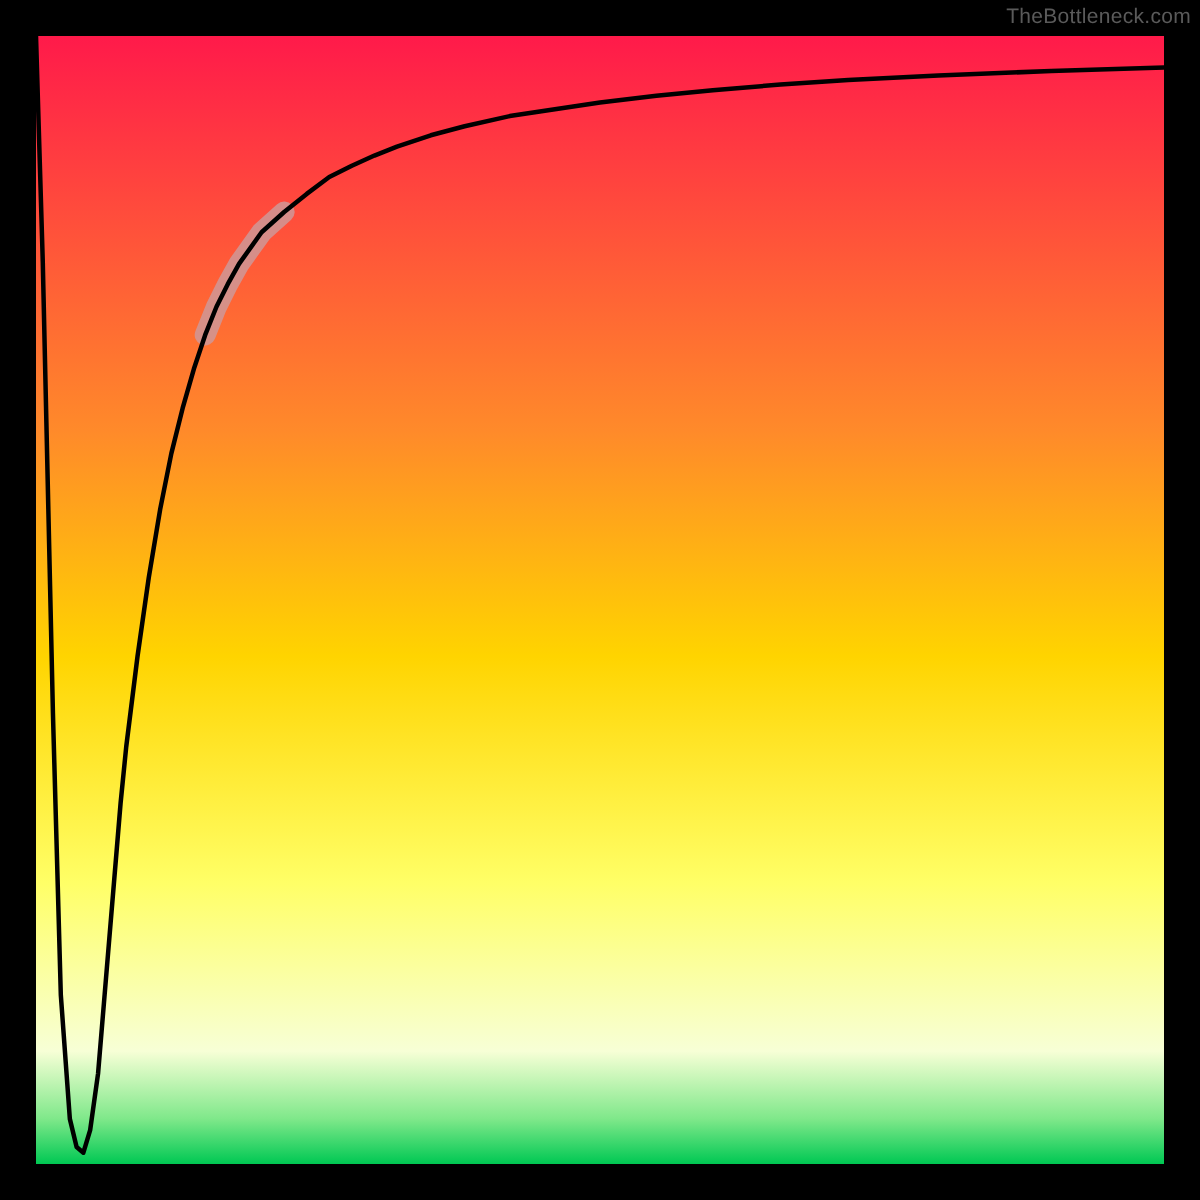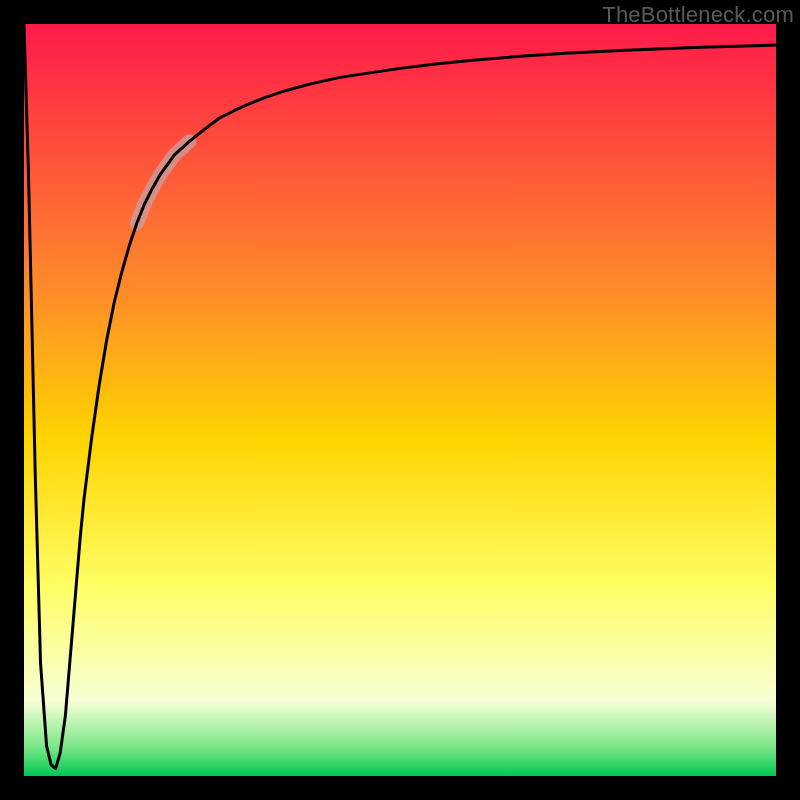--- a/index.html
+++ b/index.html
@@ -15,21 +15,21 @@
     position: relative;
     width: 800px;
     height: 800px;
     background: #000;
   }
   .watermark {
     position: absolute;
     top: 2px;
     right: 6px;
     color: #5a5a5a;
-    font-size: 22px;
+    font-size: 14px;
     font-weight: 500;
     letter-spacing: 0.2px;
     user-select: none;
   }
   .plot-area {
     position: absolute;
     left: 24px;
     top: 24px;
     width: 752px;
     height: 752px;

